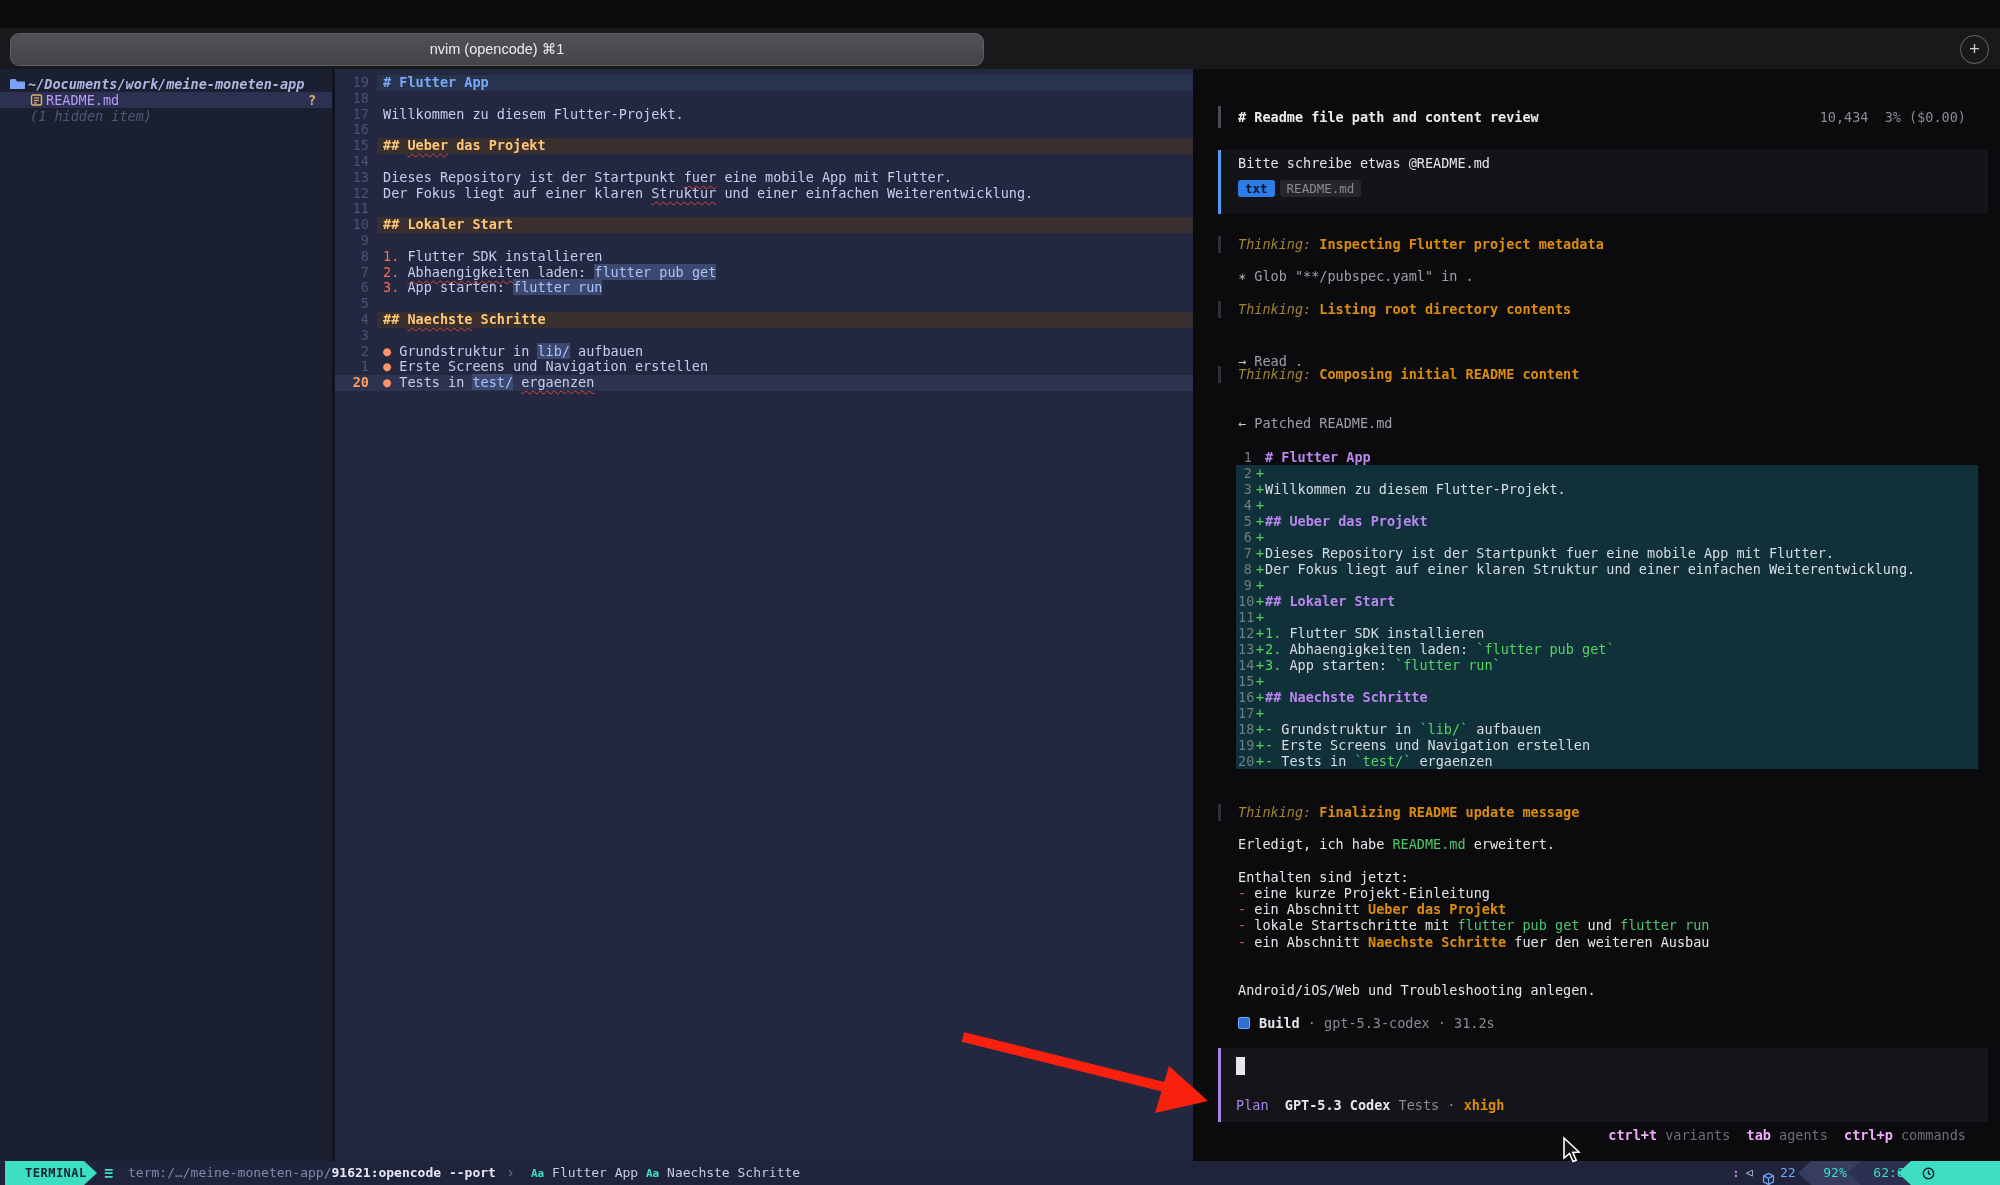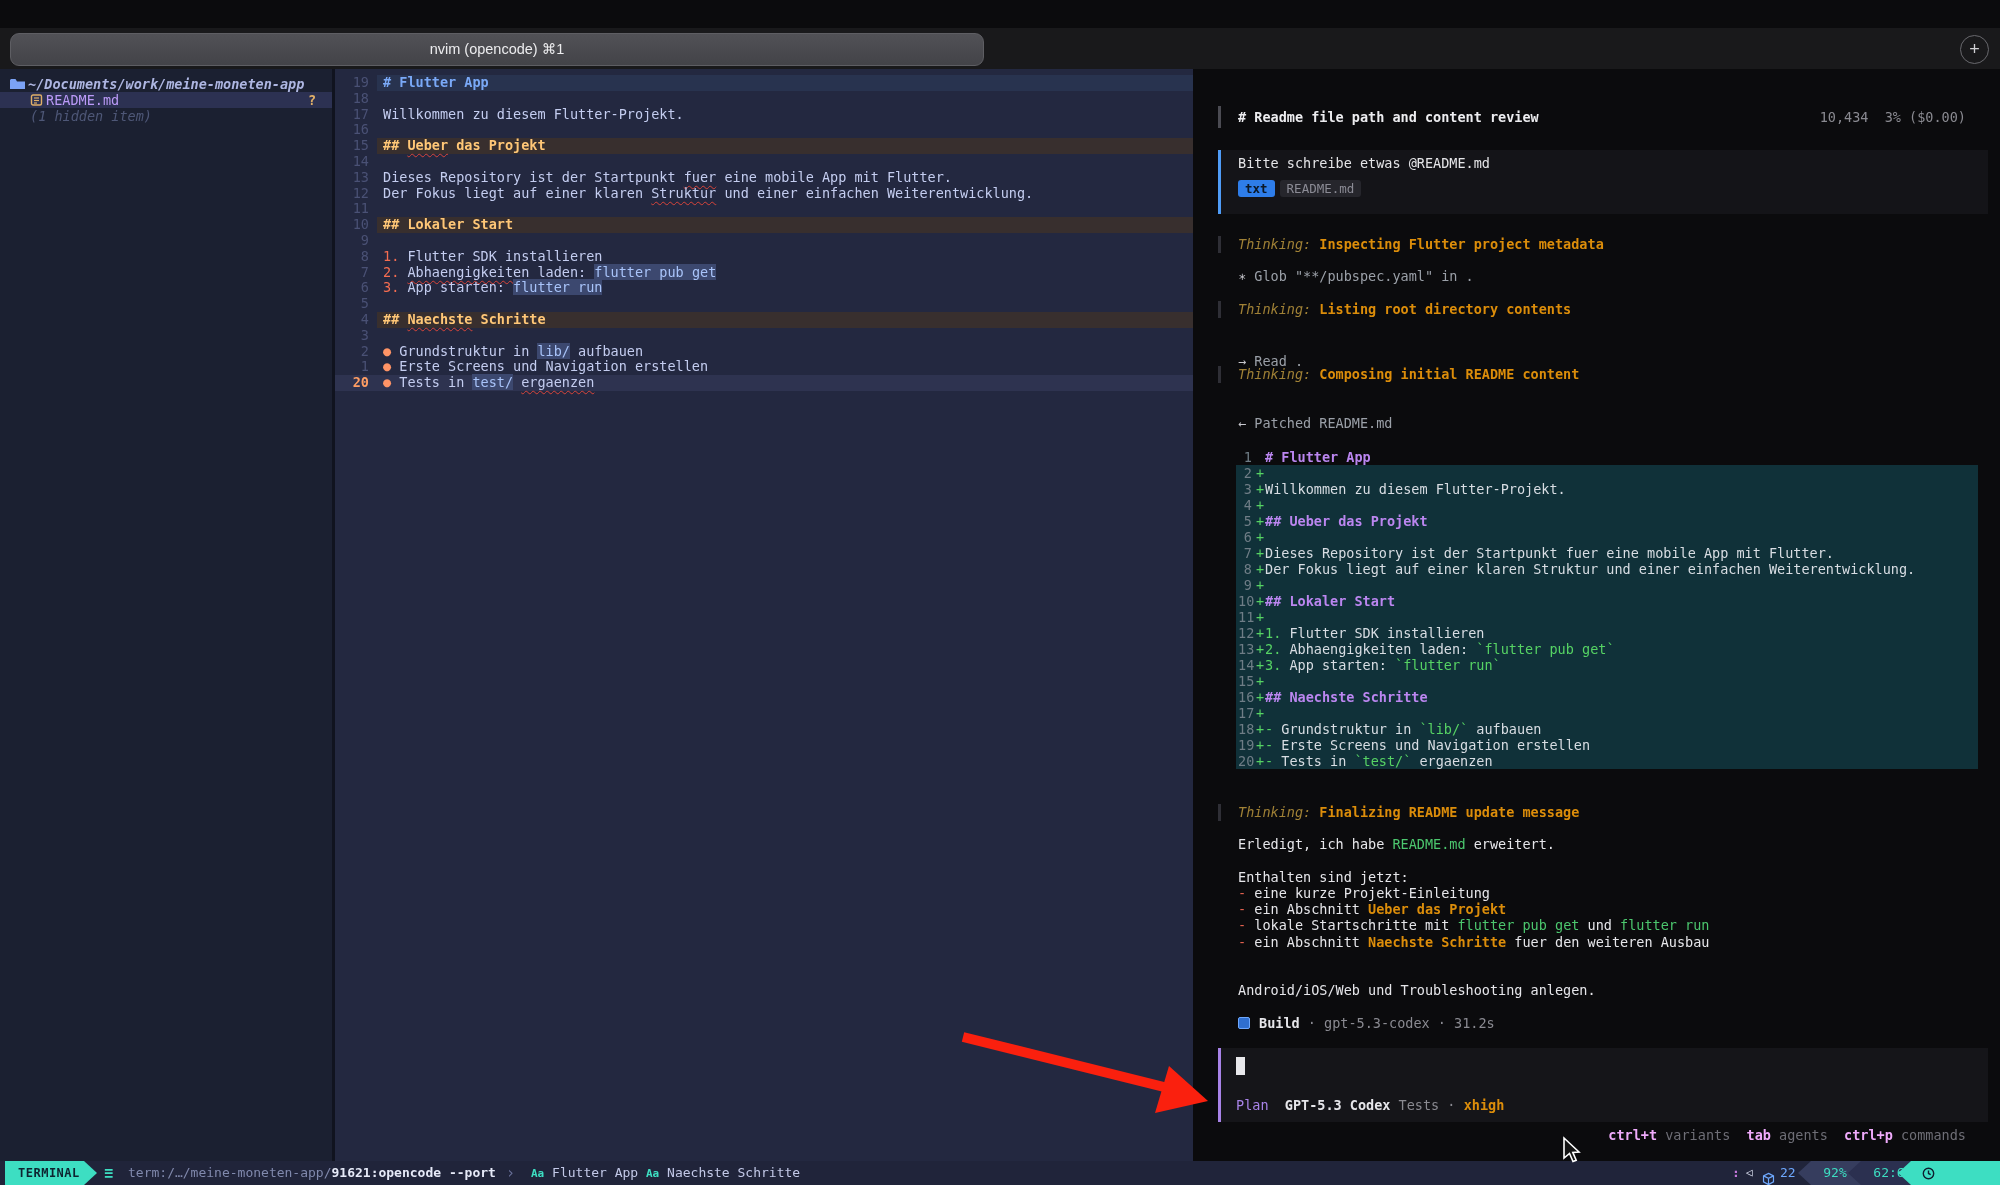--- a/index.html
+++ b/index.html
@@ -82,21 +82,21 @@
   .c-input{position:absolute;left:22px;width:767px;background:#151519;border-left:3px solid var(--accent-purple);}
   .c-input .icursor{position:absolute;left:15px;top:9px;width:9px;height:18px;background:#e8e8ec;}
   .c-input .model{position:absolute;left:15px;bottom:9px;white-space:pre;}
   .c-hints{position:absolute;right:34px;height:17px;line-height:17px;white-space:pre;text-align:right;}
   .c-hints .k{color:#f0abfc;font-weight:bold;text-align:right;} .c-hints .v{color:#6e6e76;}
   
   .statusbar{position:absolute;left:0;top:1161px;width:2000px;height:24px;background:var(--bg-statusbar);
              font-size:13px;line-height:24px;}
   .sb{position:absolute;top:0;height:24px;white-space:pre;}
   .sb-badge{left:5px;width:92px;background:var(--teal);color:#0e2430;font-weight:bold;text-align:left;
-            padding-left:13px;box-sizing:border-box;font-size:12px;letter-spacing:.5px;
+            padding-left:20px;box-sizing:border-box;font-size:12px;letter-spacing:.5px;
             clip-path:polygon(0 0,calc(100% - 13px) 0,100% 50%,calc(100% - 13px) 100%,0 100%);}
   .sb-menu{left:104px;color:var(--teal);font-weight:bold;font-size:15px;}
   .sb-path{left:128px;color:#8089ad;}
   .sb-path b{color:#e6eaf8;}
   .sb-sep{left:506px;color:#687099;font-size:15px;}
   .sb-aa{color:var(--teal);font-size:11px;font-weight:bold;}
   .sb-tab1{left:531px;color:#c3c9e8;} .sb-tab2{left:646px;color:#c3c9e8;text-align:right;}
   .sb-colon{left:1732px;color:#c678dd;font-weight:bold;}
   .sb-tri{left:1746px;color:#dde1f2;font-size:11px;}
   .sb-cube{left:1762px;top:6px;} .sb-count{left:1780px;color:#6ea8fe;}

